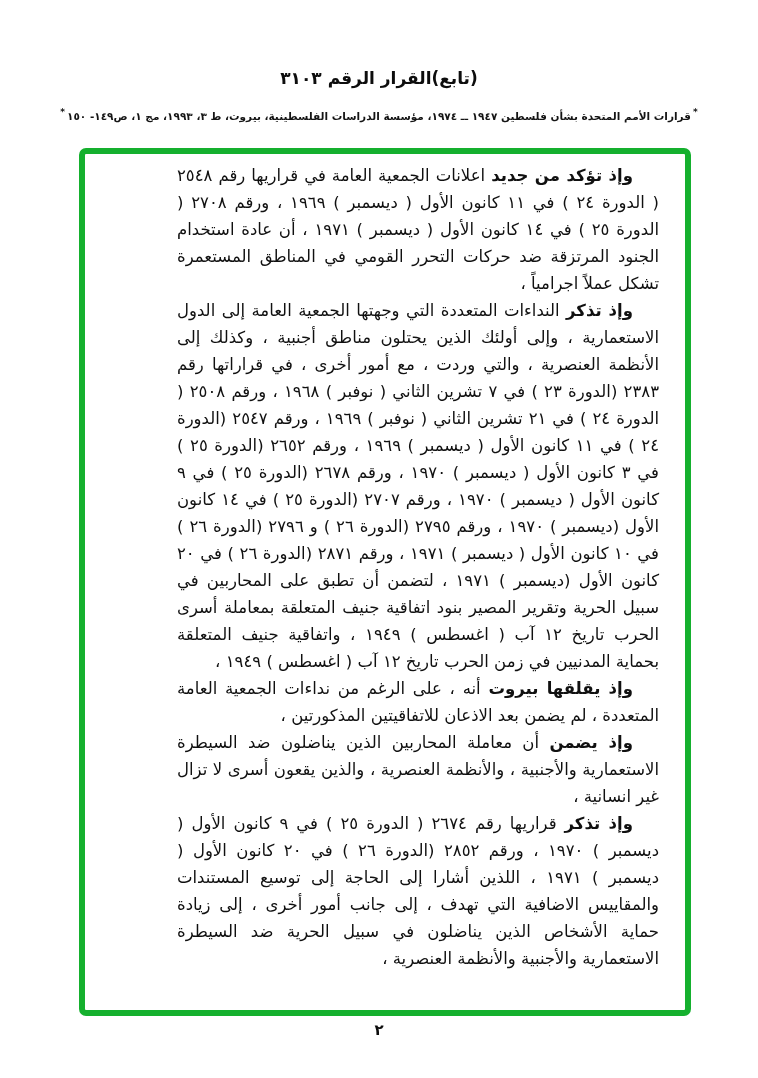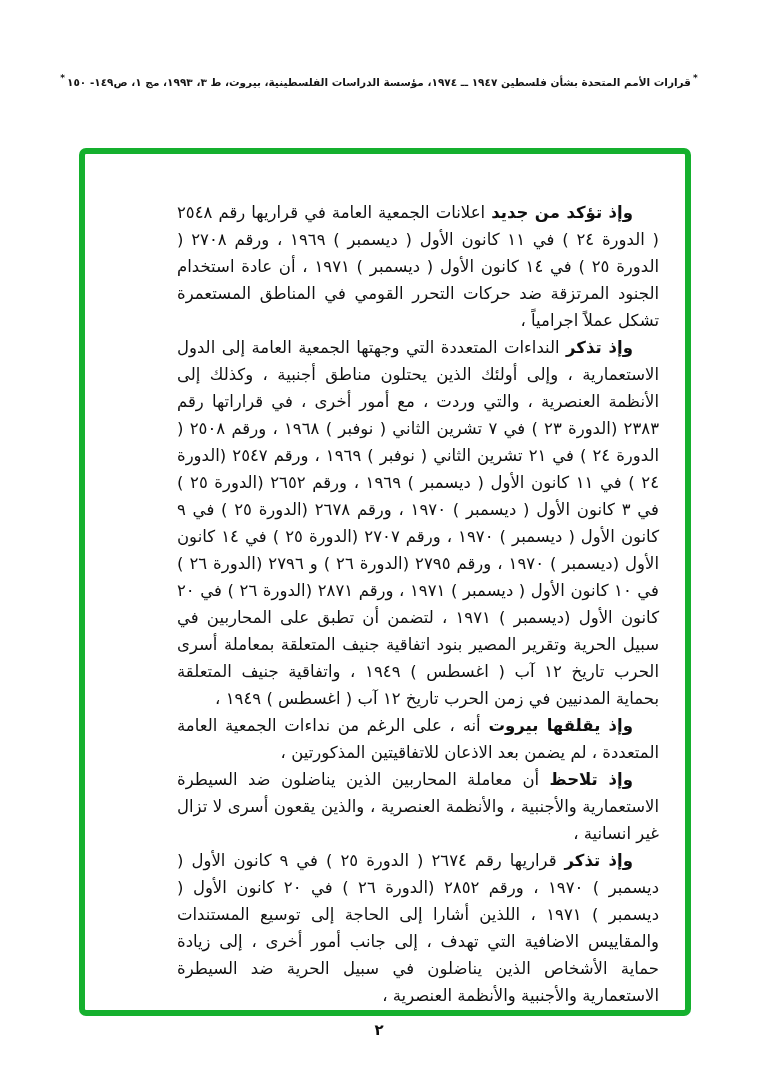--- a/index.html
+++ b/index.html
@@ -24,21 +24,21 @@
     direction: rtl;
   }
   .doc-title {
     font-size: 17px;
     font-weight: bold;
     margin: 0;
     letter-spacing: 0.5px;
     color: #0d0d0d;
   }
   .doc-footnote {
-    margin-top: 5px;
+    margin-top: 19px;
     font-size: 10.5px;
     font-weight: bold;
     white-space: nowrap;
     direction: rtl;
     color: #141414;
   }
   .footnote-marker {
     font-size: 9px;
     vertical-align: super;
     padding: 0 2px;
@@ -52,23 +52,22 @@
     border: 6px solid #15b02e; 
     border-radius: 7px;
     box-sizing: border-box;
     background: #ffffff;
   }
   .body-text {
     direction: rtl;
     text-align: justify;
     font-size: 16.5px;
     line-height: 27px;
-    padding: 25px 26px 0 92px;
+    padding: 8px 26px 0 92px;
     color: #101010;
-    margin-top: 20px;
   }
   .para {
     margin: 0;
     text-indent: 26px;
   }
   .para .lead {
     font-weight: bold;
   }
   .page-footer {
     position: absolute;
@@ -80,28 +79,29 @@
   .page-number {
     font-size: 15px;
     font-weight: bold;
     color: #0d0d0d;
   }
 </style>
 </head>
 <body>
 
 <header class="doc-header">
+  <h1 class="doc-title">(تابع)القرار الرقم  ٣١٠٣</h1>
   <div class="doc-footnote"><span class="footnote-marker">*</span><span>قرارات الأمم المتحدة بشأن فلسطين ١٩٤٧ ــ ١٩٧٤، مؤسسة الدراسات الفلسطينية، بيروت، ط ٣، ١٩٩٣، مج ١، ص١٤٩- ١٥٠</span><span class="footnote-marker">*</span></div>
 </header>
 
 <div class="green-box" style="border-color: rgb(21, 176, 46);">
   <div class="body-text">
     <p class="para"><b class="lead">وإذ تؤكد من جديد</b> <span>اعلانات الجمعية العامة في قراريها رقم ٢٥٤٨ ( الدورة ٢٤ ) في ١١ كانون الأول ( ديسمبر ) ١٩٦٩ ، ورقم ٢٧٠٨ ( الدورة ٢٥ ) في ١٤ كانون الأول ( ديسمبر ) ١٩٧١ ، أن عادة استخدام الجنود المرتزقة ضد حركات التحرر القومي في المناطق المستعمرة تشكل عملاً اجرامياً ،</span></p>
     <p class="para"><b class="lead">وإذ تذكر</b> <span>النداءات المتعددة التي وجهتها الجمعية العامة إلى الدول الاستعمارية ، وإلى أولئك الذين يحتلون مناطق أجنبية ، وكذلك إلى الأنظمة العنصرية ، والتي وردت ، مع أمور أخرى ، في قراراتها رقم ٢٣٨٣ (الدورة ٢٣ ) في ٧ تشرين الثاني ( نوفبر ) ١٩٦٨ ، ورقم ٢٥٠٨ ( الدورة ٢٤ ) في ٢١ تشرين الثاني ( نوفبر ) ١٩٦٩ ، ورقم ٢٥٤٧ (الدورة ٢٤ ) في ١١ كانون الأول ( ديسمبر ) ١٩٦٩ ، ورقم ٢٦٥٢ (الدورة ٢٥ ) في ٣ كانون الأول ( ديسمبر ) ١٩٧٠ ، ورقم ٢٦٧٨ (الدورة ٢٥ ) في ٩ كانون الأول ( ديسمبر ) ١٩٧٠ ، ورقم ٢٧٠٧ (الدورة ٢٥ ) في ١٤ كانون الأول (ديسمبر ) ١٩٧٠ ، ورقم ٢٧٩٥ (الدورة ٢٦ ) و ٢٧٩٦ (الدورة ٢٦ ) في ١٠ كانون الأول ( ديسمبر ) ١٩٧١ ، ورقم ٢٨٧١ (الدورة ٢٦ ) في ٢٠ كانون الأول (ديسمبر ) ١٩٧١ ، لتضمن أن تطبق على المحاربين في سبيل الحرية وتقرير المصير بنود اتفاقية جنيف المتعلقة بمعاملة أسرى الحرب تاريخ ١٢ آب ( اغسطس ) ١٩٤٩ ، واتفاقية جنيف المتعلقة بحماية المدنيين في زمن الحرب تاريخ ١٢ آب ( اغسطس ) ١٩٤٩ ،</span></p>
     <p class="para"><b class="lead">وإذ يقلقها بيروت</b> <span>أنه ، على الرغم من نداءات الجمعية العامة المتعددة ، لم يضمن بعد الاذعان للاتفاقيتين المذكورتين ،</span></p>
-    <p class="para"><b class="lead">وإذ تلاحظ</b> <span>أن معاملة المحاربين الذين يناضلون ضد السيطرة الاستعمارية والأجنبية ، والأنظمة العنصرية ، والذين يقعون أسرى لا تزال غير انسانية ،</span></p>
+    <p class="para"><b class="lead">وإذ يضمن</b> <span>أن معاملة المحاربين الذين يناضلون ضد السيطرة الاستعمارية والأجنبية ، والأنظمة العنصرية ، والذين يقعون أسرى لا تزال غير انسانية ،</span></p>
     <p class="para"><b class="lead">وإذ تذكر</b> <span>قراريها رقم ٢٦٧٤ ( الدورة ٢٥ ) في ٩ كانون الأول ( ديسمبر ) ١٩٧٠ ، ورقم ٢٨٥٢ (الدورة ٢٦ ) في ٢٠ كانون الأول ( ديسمبر ) ١٩٧١ ، اللذين أشارا إلى الحاجة إلى توسيع المستندات والمقاييس الاضافية التي تهدف ، إلى جانب أمور أخرى ، إلى زيادة حماية الأشخاص الذين يناضلون في سبيل الحرية ضد السيطرة الاستعمارية والأجنبية والأنظمة العنصرية ،</span></p>
   </div>
 </div>
 
 <footer class="page-footer">
   <span class="page-number">٢</span>
 </footer>
 
 </body></html>

